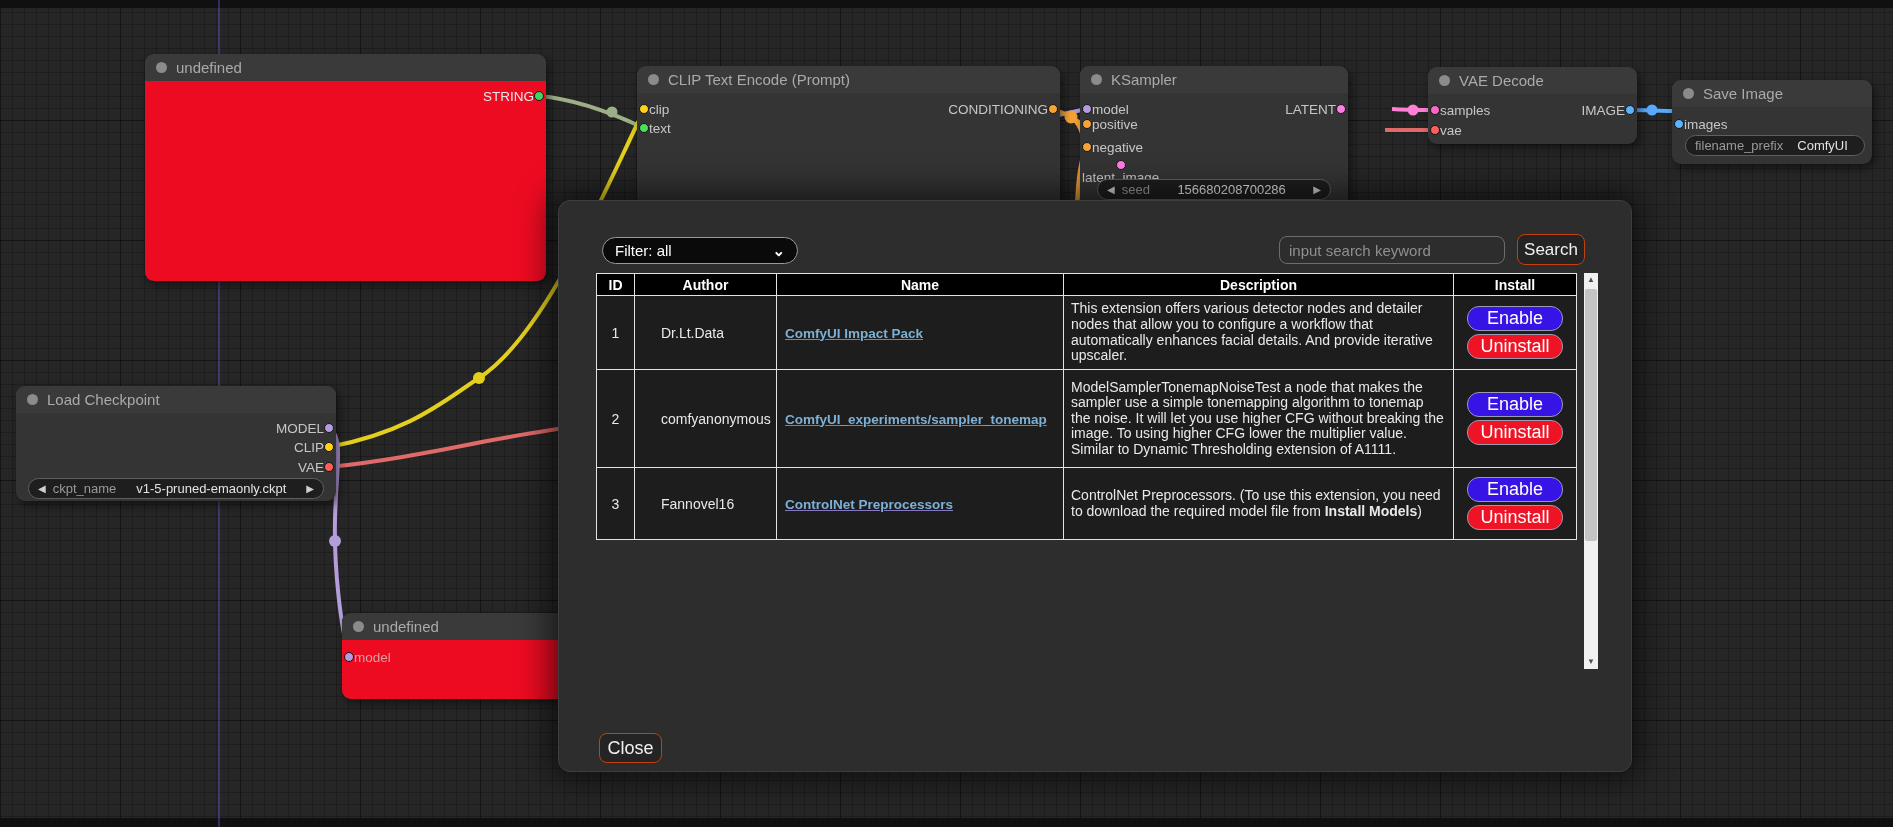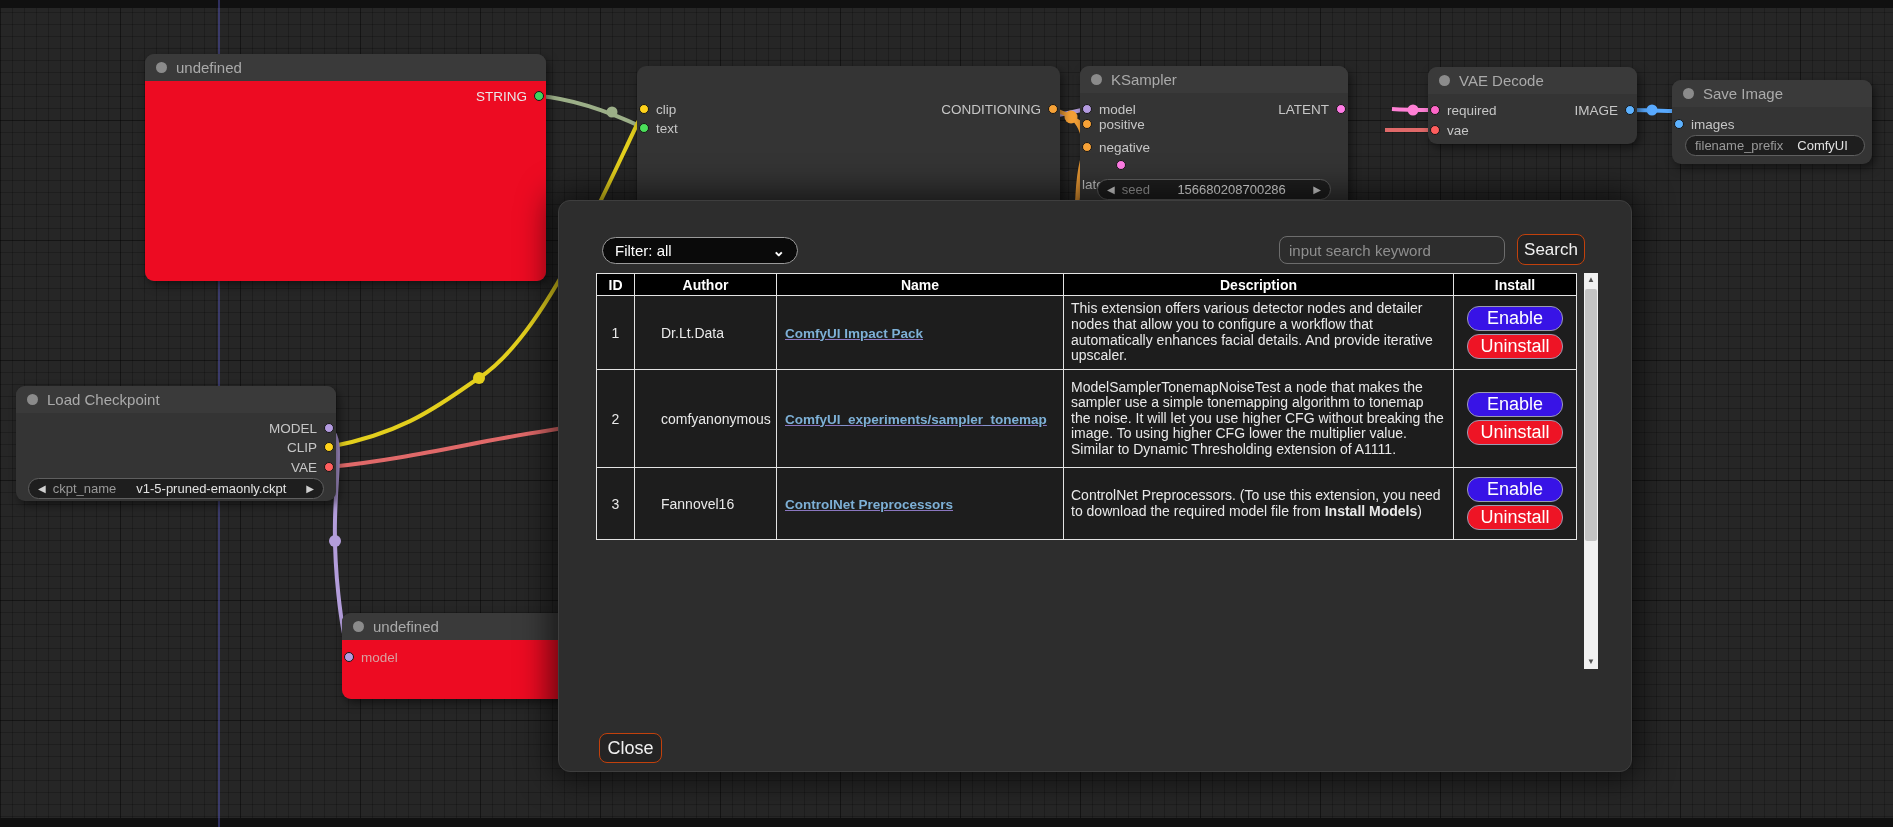--- a/index.html
+++ b/index.html
@@ -19,21 +19,21 @@
   .axis-line { position:absolute; top:0; bottom:0; left:218px; width:2px; background:rgba(86,86,190,0.45); z-index:1; }
   svg.wires { position:absolute; left:0; top:0; z-index:2; }
 
   
   .node { position:absolute; z-index:3; background:#343434; border-radius:9px;
           box-shadow:3px 4px 10px rgba(0,0,0,0.5); }
   .node-title { height:27px; display:flex; align-items:center; gap:9px; padding:0 11px;
                 background:#3a3a3a; border-radius:9px 9px 0 0; color:#aaaaaa; font-size:15px; }
   .tdot { width:11px; height:11px; border-radius:50%; background:#8b8b8b; flex:0 0 auto; }
   .red-body { position:absolute; left:0; right:0; bottom:0; top:27px; background:#ed0b22; border-radius:0 0 9px 9px; }
-  .port { position:absolute; display:flex; align-items:center; gap:7px; height:16px; font-size:13.5px; color:#c6c6c6; }
+  .port { position:absolute; display:flex; align-items:center; height:16px; font-size:13.5px; color:#c6c6c6; }
   .port.in  { left:2px; }
   .port.out { right:2px; flex-direction:row; }
   .pdot { width:10px; height:10px; border-radius:50%; border:1.5px solid #161616; flex:0 0 auto; }
   .widget { position:absolute; height:21px; background:#1e1e1e; border:1px solid #5f5f5f; border-radius:11px;
             display:flex; align-items:center; gap:7px; padding:0 9px; font-size:13px; color:#999; }
   .widget .wval { color:#e2e2e2; flex:1; text-align:center; }
   .widget .warr { color:#cfcfcf; font-size:10px; }
   .onred { color:#d9a0a0; }
 
   
@@ -119,20 +119,24 @@
       <span>undefined</span>
     </div>
     <div class="red-body"></div>
     <div class="port out" style="top:34px;">
       <span style="color:#e8e8e8;">STRING</span>
       <span class="pdot" style="background:#3fd45f;"></span>
     </div>
   </div>
 
   <div class="node" style="left:637px;top:66px;width:423px;height:145px;">
+    <div class="node-title">
+      <span class="tdot"></span>
+      <span>CLIP Text Encode (Prompt)</span>
+    </div>
     <div class="port in" style="top:35px;">
       <span class="pdot" style="background:#ffd21a;"></span>
       <span>clip</span>
     </div>
     <div class="port in" style="top:54px;">
       <span class="pdot" style="background:#4be05a;"></span>
       <span>text</span>
     </div>
     <div class="port out" style="top:35px;">
       <span>CONDITIONING</span>
@@ -173,21 +177,21 @@
     </div>
   </div>
 
   <div class="node" style="left:1428px;top:67px;width:209px;height:77px;">
     <div class="node-title">
       <span class="tdot"></span>
       <span>VAE Decode</span>
     </div>
     <div class="port in" style="top:35px;">
       <span class="pdot" style="background:#ff66c8;"></span>
-      <span>required</span>
+      <span>samples</span>
     </div>
     <div class="port in" style="top:55px;">
       <span class="pdot" style="background:#ff5e5e;"></span>
       <span>vae</span>
     </div>
     <div class="port out" style="top:35px;margin-left:7px;">
       <span>IMAGE</span>
       <span class="pdot" style="background:#5db2ff;"></span>
     </div>
   </div>

